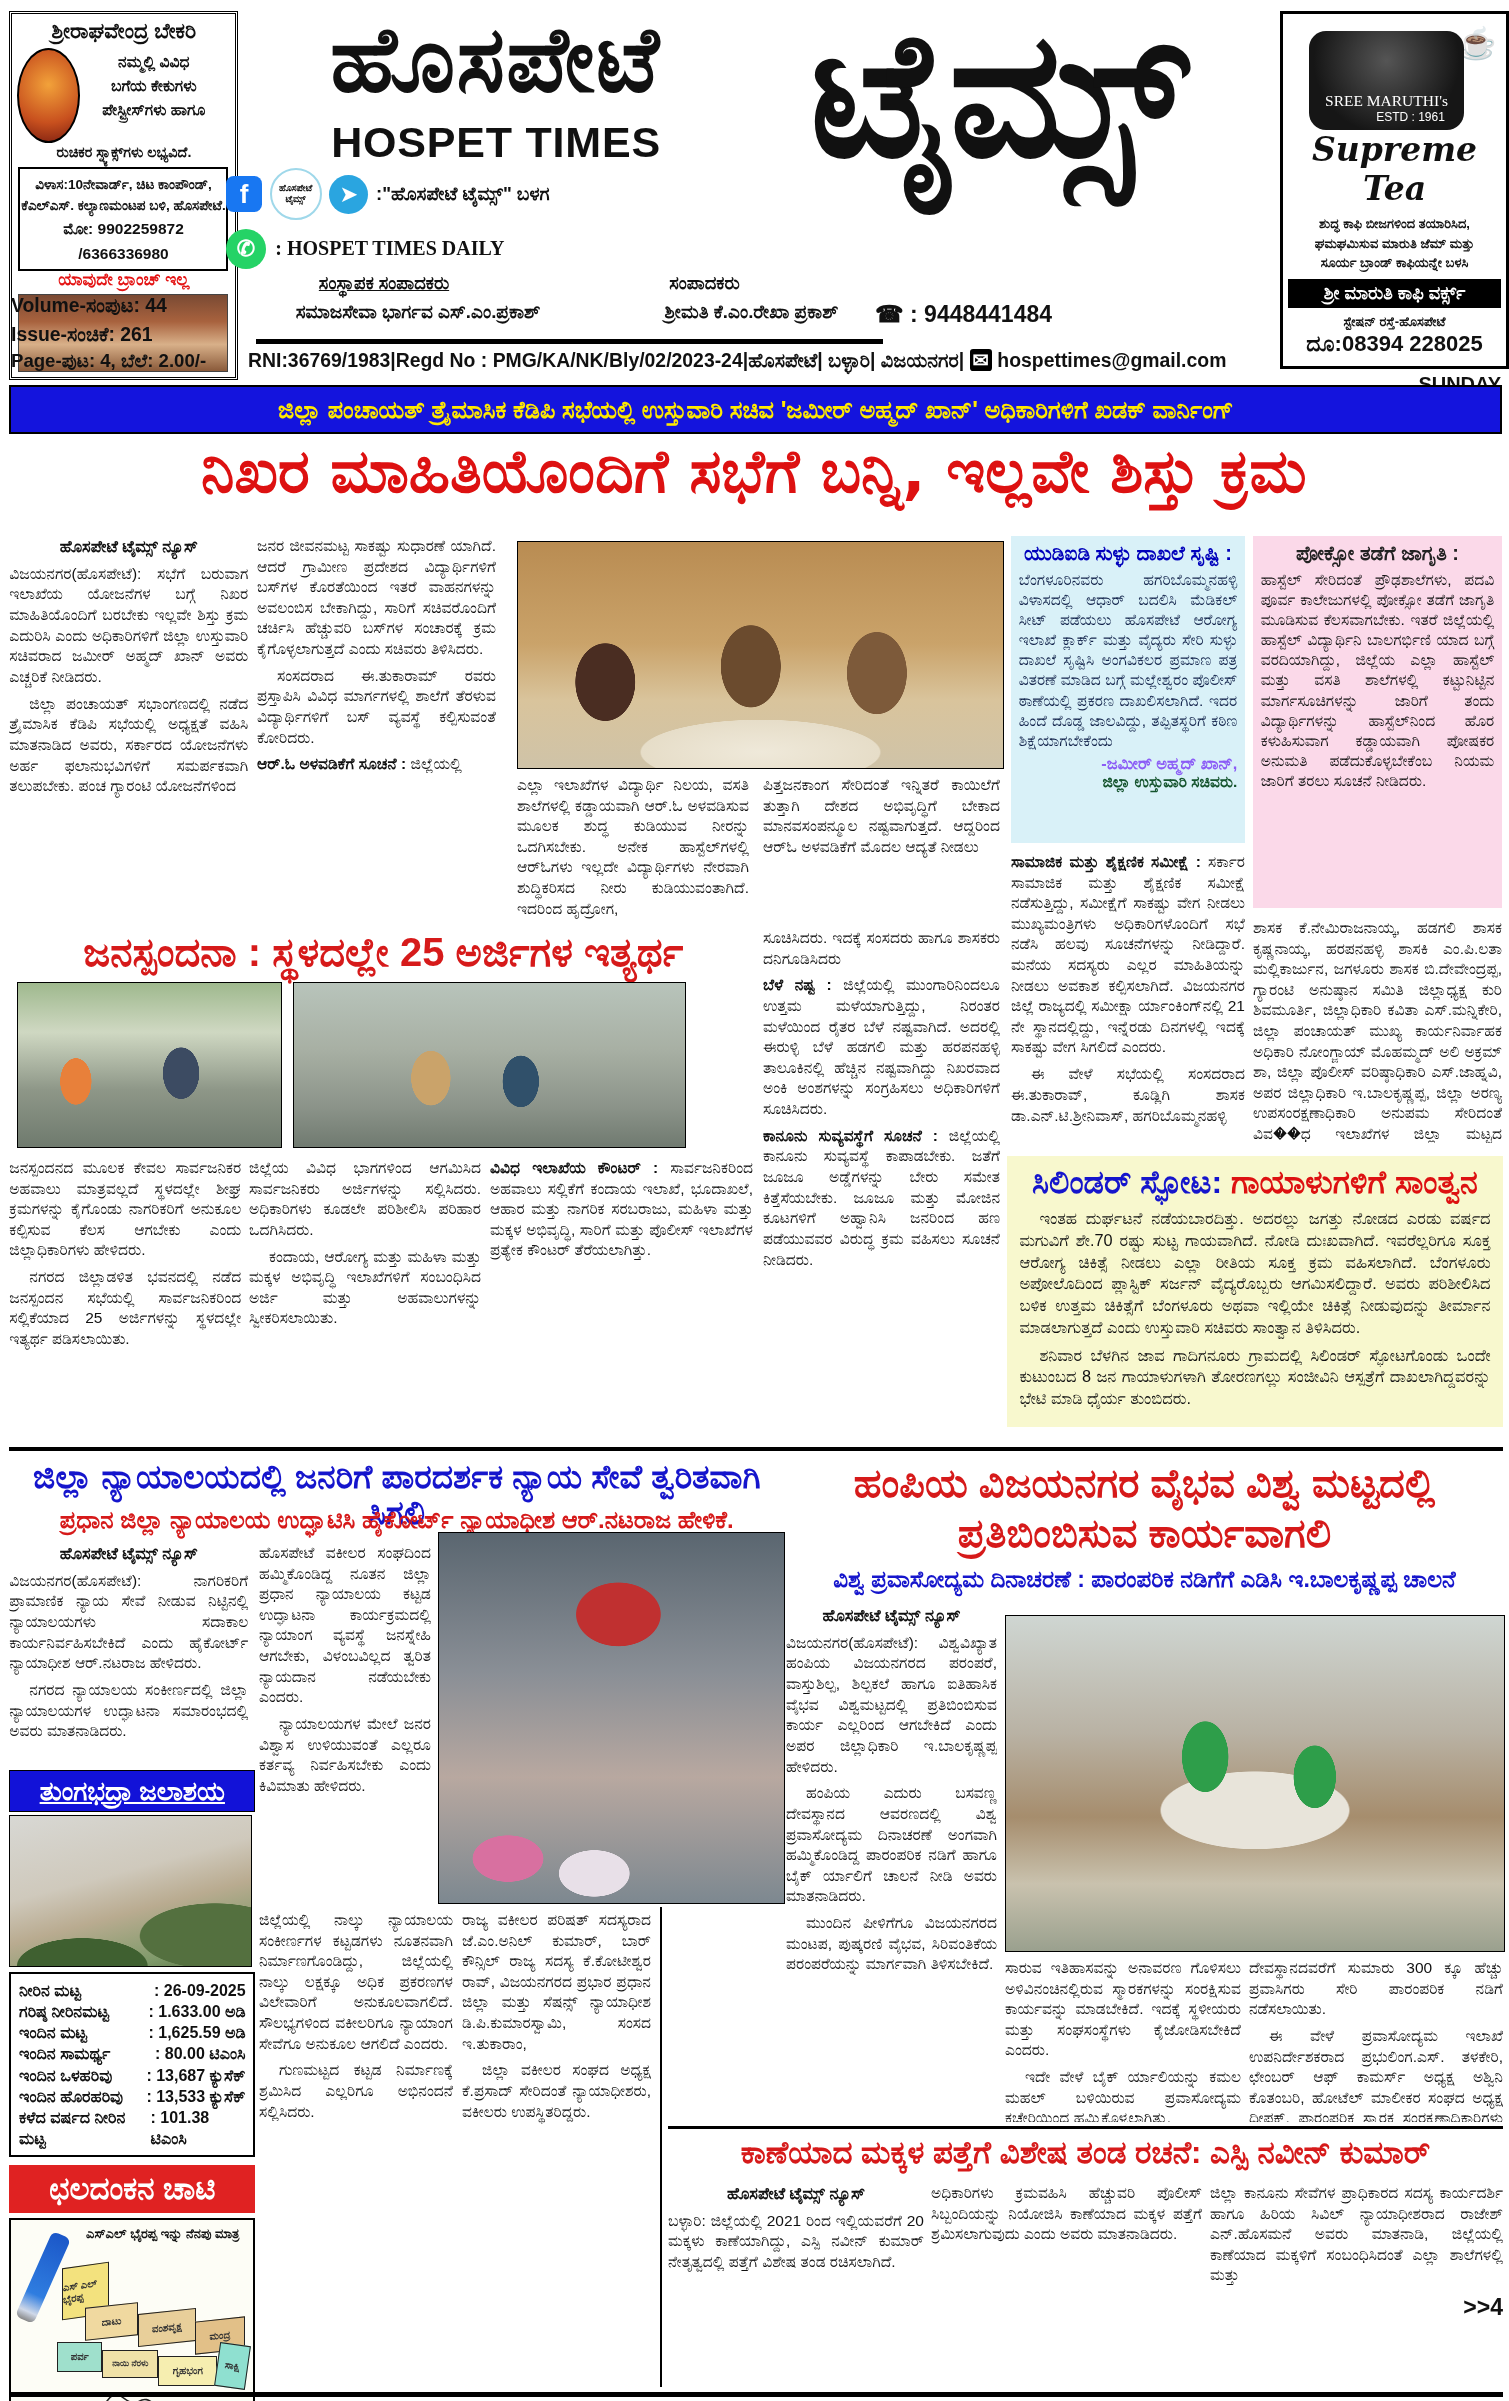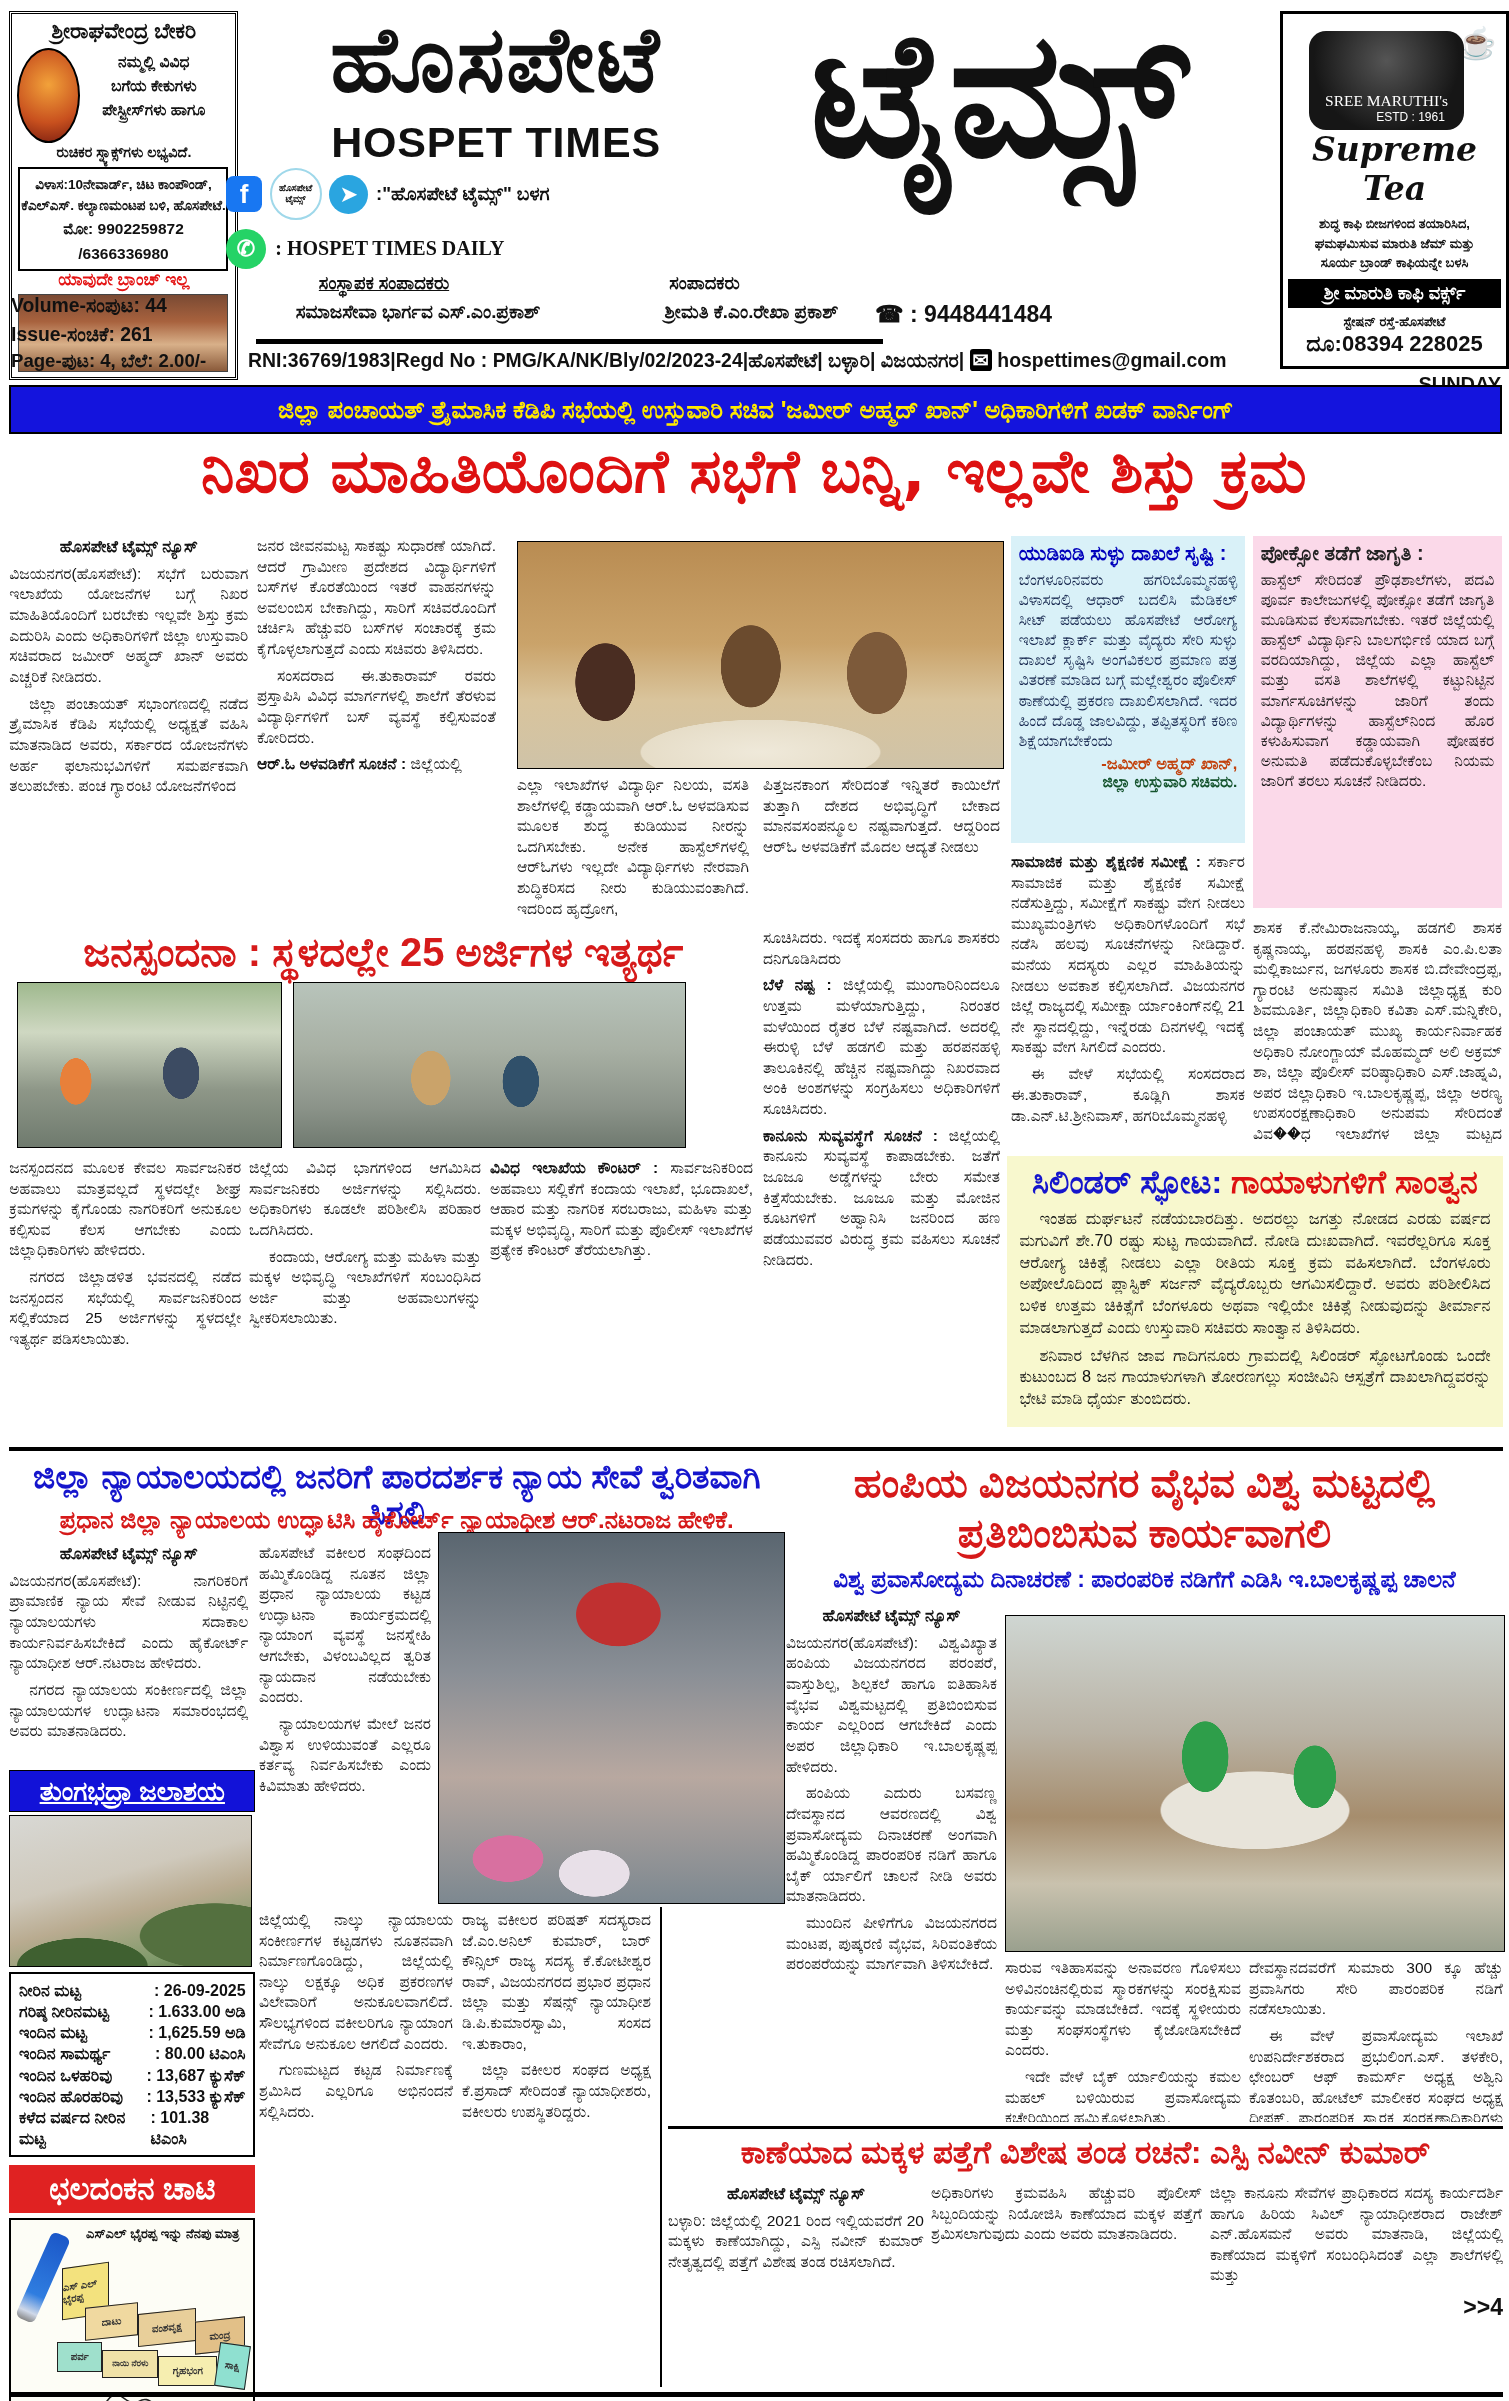--- a/index.html
+++ b/index.html
@@ -14,21 +14,21 @@
   .bodytxt p.nohang{text-indent:0;}
   .dateline{font-weight:bold;text-align:center;margin:0 0 4.6px 0;font-size:16.3px;}
   .runin{font-weight:bold;}
   .kicker{background:#1414dd;border:2.3px solid #000;color:#ffe900;
     display:flex;align-items:center;justify-content:center;
     font-weight:bold;font-size:24px;}
   .mainhead{color:#dd1111;font-weight:900;font-size:60px;line-height:1.05;text-align:center;
     font-family:"DejaVu Sans","Liberation Sans",sans-serif;}
   .redhead{color:#d61a1a;font-weight:900;text-align:center;}
   .bluehead{color:#1515cc;font-weight:900;text-align:center;}
-  .box-title{font-weight:900;font-size:20px;margin:3.1px 0 4.6px 0;}
+  .box-title{font-weight:900;text-align:center;font-size:20px;margin:3.1px 0 4.6px 0;}
   .boxtxt{font-size:15.5px;line-height:1.3;text-align:justify;}
   .statrow{display:flex;justify-content:space-between;font-weight:bold;font-size:16px;
     line-height:1.32;}
   .book{position:absolute;border:1.5px solid #222;display:flex;align-items:center;
     justify-content:center;font-size:10px;font-weight:bold;color:#333;}
   .rule{background:#000;}
   .icon-circle{border-radius:50%;display:flex;align-items:center;justify-content:center;
     color:#fff;font-weight:bold;}
 </style>
 </head>
@@ -166,21 +166,21 @@
     </p>
     <p class="nohang">
       <span class="runin">ಕಾನೂನು ಸುವ್ಯವಸ್ಥೆಗೆ ಸೂಚನೆ :</span>
       <span>ಜಿಲ್ಲೆಯಲ್ಲಿ ಕಾನೂನು ಸುವ್ಯವಸ್ಥೆ ಕಾಪಾಡಬೇಕು. ಜತೆಗೆ ಜೂಜೂ ಅಡ್ಡೆಗಳನ್ನು ಬೇರು ಸಮೇತ ಕಿತ್ತೆಸೆಯಬೇಕು. ಜೂಜೂ ಮತ್ತು ಮೋಜಿನ ಕೂಟಗಳಿಗೆ ಅಹ್ವಾನಿಸಿ ಜನರಿಂದ ಹಣ ಪಡೆಯುವವರ ವಿರುದ್ಧ ಕ್ರಮ ವಹಿಸಲು ಸೂಚನೆ ನೀಡಿದರು.</span>
     </p>
   </div>
 
   <div class="abs" style="left:1011px;top:536px;width:234px;height:307px;background:#d9f1f8;padding:3.1px 7.7px;box-sizing:border-box;">
     <div class="box-title" style="color:#0000bb;">ಯುಡಿಐಡಿ ಸುಳ್ಳು ದಾಖಲೆ ಸೃಷ್ಟಿ :</div>
     <div class="boxtxt" style="color:#11224a;">ಬೆಂಗಳೂರಿನವರು ಹಗರಿಬೊಮ್ಮನಹಳ್ಳಿ ವಿಳಾಸದಲ್ಲಿ ಆಧಾರ್ ಬದಲಿಸಿ ಮೆಡಿಕಲ್ ಸೀಟ್ ಪಡೆಯಲು ಹೊಸಪೇಟೆ ಆರೋಗ್ಯ ಇಲಾಖೆ ಕ್ಲಾರ್ಕ್ ಮತ್ತು ವೈದ್ಯರು ಸೇರಿ ಸುಳ್ಳು ದಾಖಲೆ ಸೃಷ್ಟಿಸಿ ಅಂಗವಿಕಲರ ಪ್ರಮಾಣ ಪತ್ರ ವಿತರಣೆ ಮಾಡಿದ ಬಗ್ಗೆ ಮಲ್ಲೇಶ್ವರಂ ಪೊಲೀಸ್ ಠಾಣೆಯಲ್ಲಿ ಪ್ರಕರಣ ದಾಖಲಿಸಲಾಗಿದೆ. ಇದರ ಹಿಂದೆ ದೊಡ್ಡ ಜಾಲವಿದ್ದು, ತಪ್ಪಿತಸ್ಥರಿಗೆ ಕಠಿಣ ಶಿಕ್ಷೆಯಾಗಬೇಕೆಂದು</div>
-    <div class="b" style="text-align:right;color:#c2410c;font-size:16.3px;margin-top:3.1px;">-ಜಮೀರ್ ಅಹ್ಮದ್ ಖಾನ್,</div>
+    <div class="b" style="text-align:right;color:#8b5cf6;font-size:16.3px;margin-top:3.1px;">-ಜಮೀರ್ ಅಹ್ಮದ್ ಖಾನ್,</div>
     <div class="b" style="text-align:right;color:#14532d;font-size:15.5px;">ಜಿಲ್ಲಾ ಉಸ್ತುವಾರಿ ಸಚಿವರು.</div>
   </div>
 
   <div class="abs" style="left:1253px;top:536px;width:249px;height:372px;background:#fbd9e9;padding:3.1px 7.7px;box-sizing:border-box;">
     <div class="box-title" style="color:#222;">ಪೋಕ್ಸೋ ತಡೆಗೆ ಜಾಗೃತಿ :</div>
     <div class="boxtxt">ಹಾಸ್ಟೆಲ್ ಸೇರಿದಂತೆ ಪ್ರೌಢಶಾಲೆಗಳು, ಪದವಿ ಪೂರ್ವ ಕಾಲೇಜುಗಳಲ್ಲಿ ಪೋಕ್ಸೋ ತಡೆಗೆ ಜಾಗೃತಿ ಮೂಡಿಸುವ ಕೆಲಸವಾಗಬೇಕು. ಇತರೆ ಜಿಲ್ಲೆಯಲ್ಲಿ ಹಾಸ್ಟೆಲ್ ವಿದ್ಯಾರ್ಥಿನಿ ಬಾಲಗರ್ಭಿಣಿ ಯಾದ ಬಗ್ಗೆ ವರದಿಯಾಗಿದ್ದು, ಜಿಲ್ಲೆಯ ಎಲ್ಲಾ ಹಾಸ್ಟೆಲ್ ಮತ್ತು ವಸತಿ ಶಾಲೆಗಳಲ್ಲಿ ಕಟ್ಟುನಿಟ್ಟಿನ ಮಾರ್ಗಸೂಚಿಗಳನ್ನು ಜಾರಿಗೆ ತಂದು ವಿದ್ಯಾರ್ಥಿಗಳನ್ನು ಹಾಸ್ಟೆಲ್‌ನಿಂದ ಹೊರ ಕಳುಹಿಸುವಾಗ ಕಡ್ಡಾಯವಾಗಿ ಪೋಷಕರ ಅನುಮತಿ ಪಡೆದುಕೊಳ್ಳಬೇಕೆಂಬ ನಿಯಮ ಜಾರಿಗೆ ತರಲು ಸೂಚನೆ ನೀಡಿದರು.</div>
   </div>
 
   <div class="abs bodytxt" style="left:1011px;top:852px;width:234px;height:288px;overflow:hidden;">
     <p class="nohang">

